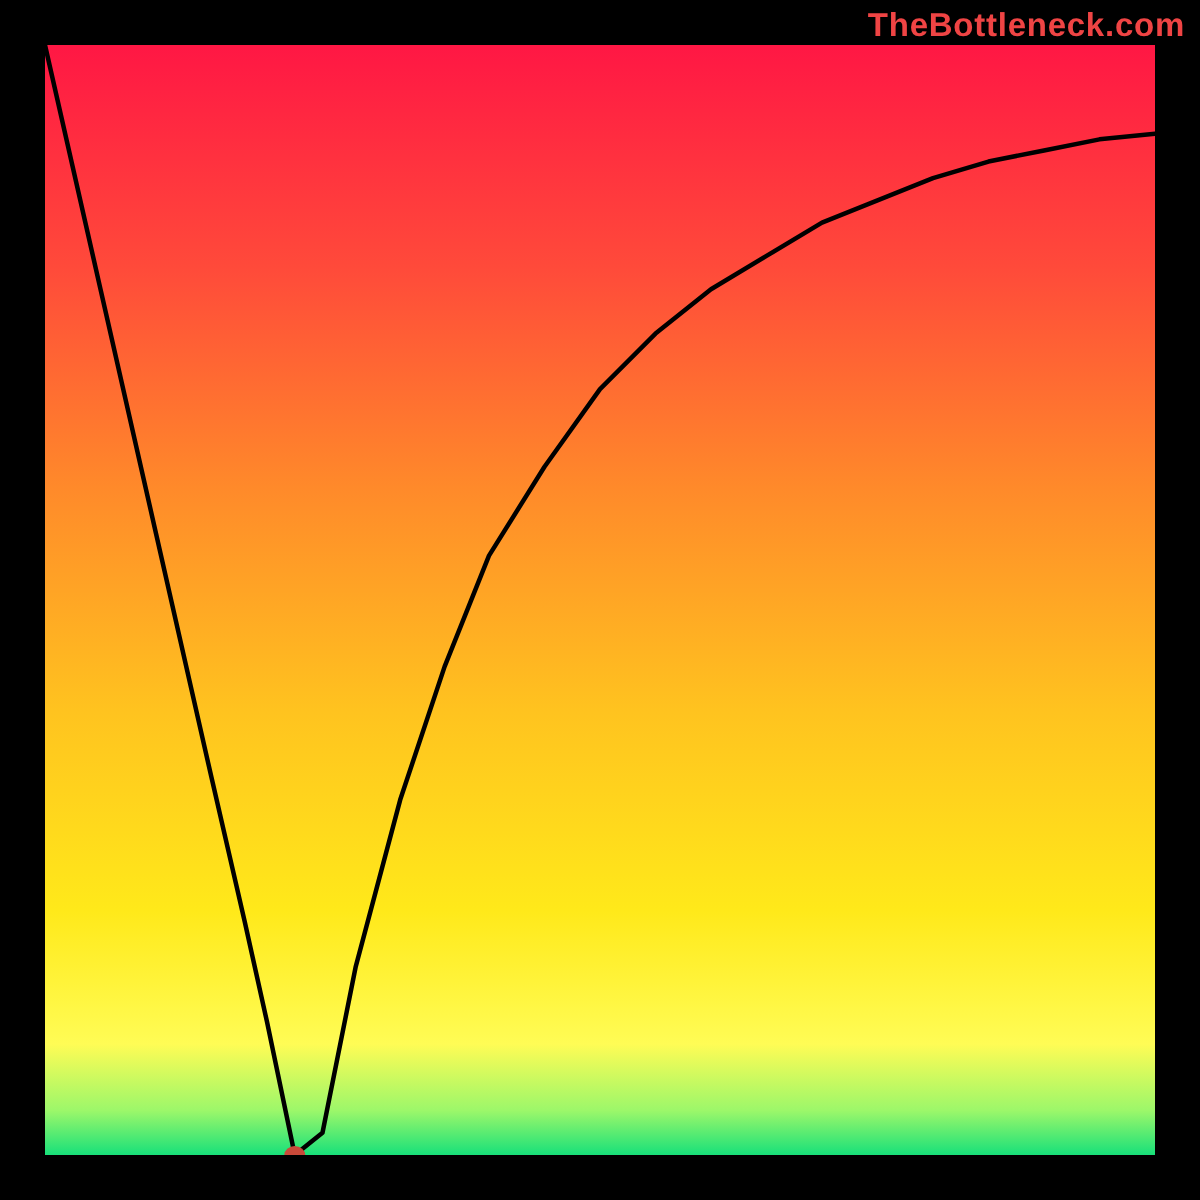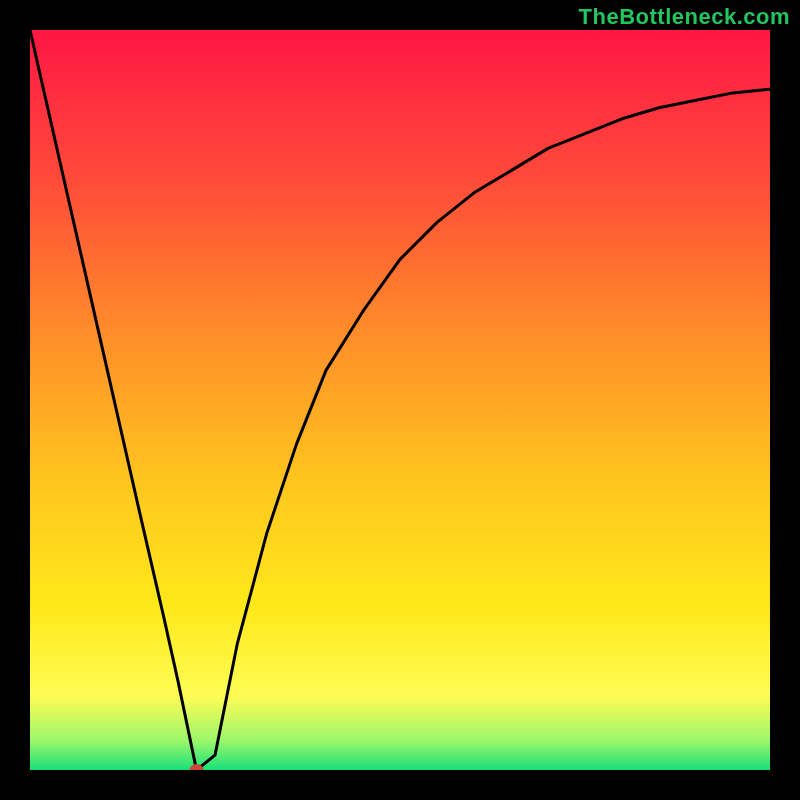--- a/index.html
+++ b/index.html
@@ -14,21 +14,21 @@
   .frame {
     position: relative;
     width: 800px;
     height: 800px;
     background: #000;
   }
   .watermark {
     position: absolute;
     top: 4px;
     right: 10px;
-    color: #22c55e;
+    color: #ef4444;
     font-size: 22px;
     font-weight: 600;
     letter-spacing: 0.5px;
     z-index: 5;
   }
   .plot {
     position: absolute;
     left: 30px;
     top: 30px;
     width: 740px;

